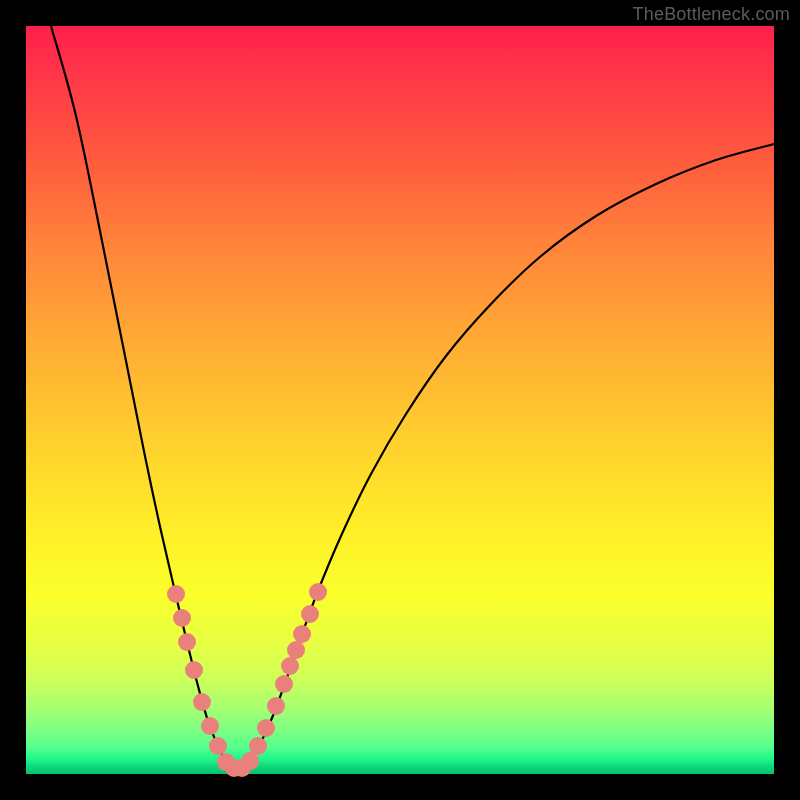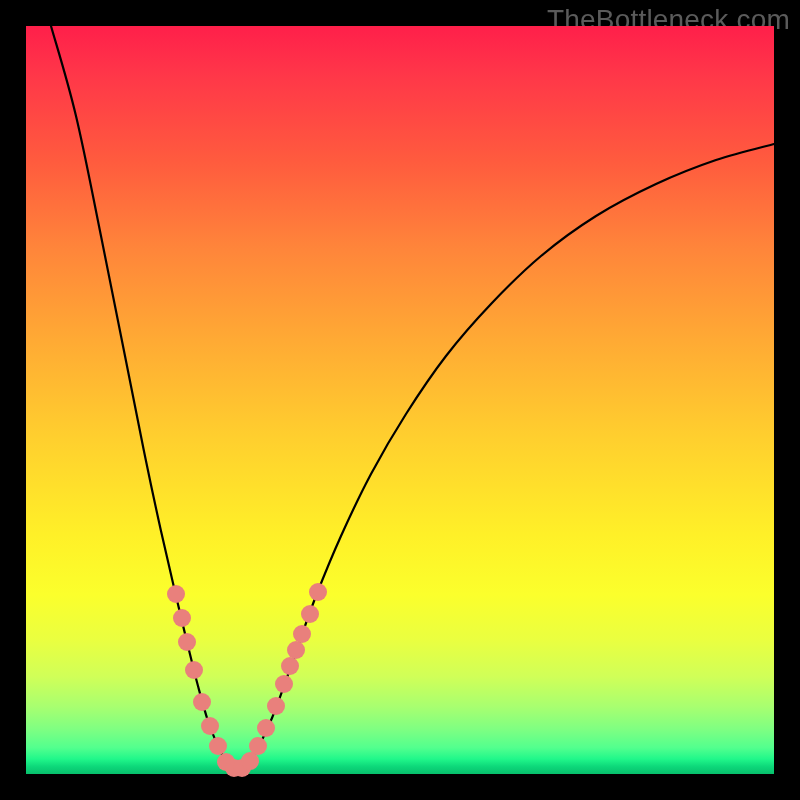--- a/index.html
+++ b/index.html
@@ -34,21 +34,21 @@
       #20f78a 98%,
       #0dd87a 99%,
       #07c06c 100%
     );
   }
   .watermark {
     position: absolute;
     top: 4px;
     right: 10px;
     color: #5b5b5b;
-    font-size: 28px;
+    font-size: 18px;
     font-weight: 500;
     letter-spacing: 0.2px;
     user-select: none;
   }
   svg.plot {
     position: absolute;
     left: 0;
     top: 0;
     width: 748px;
     height: 748px;

